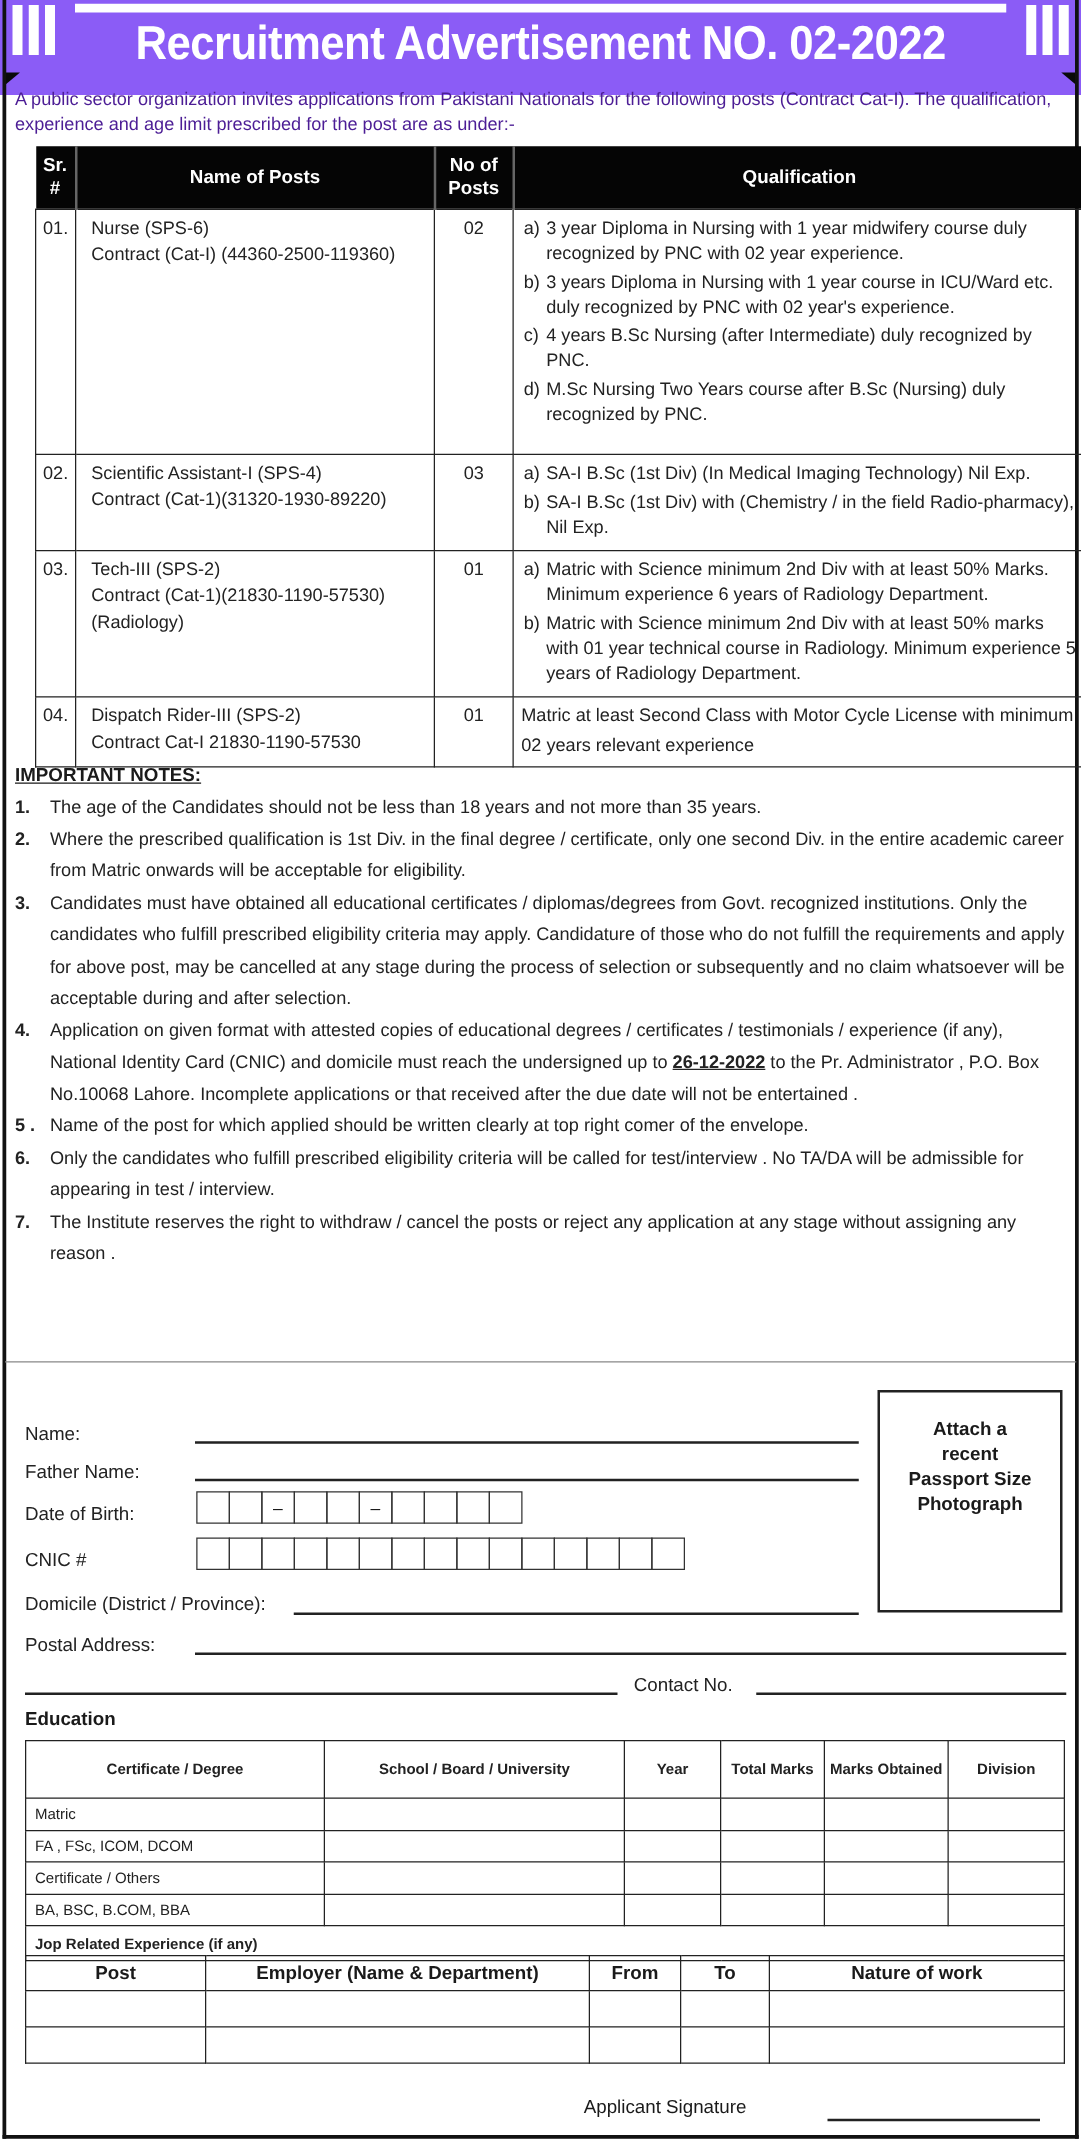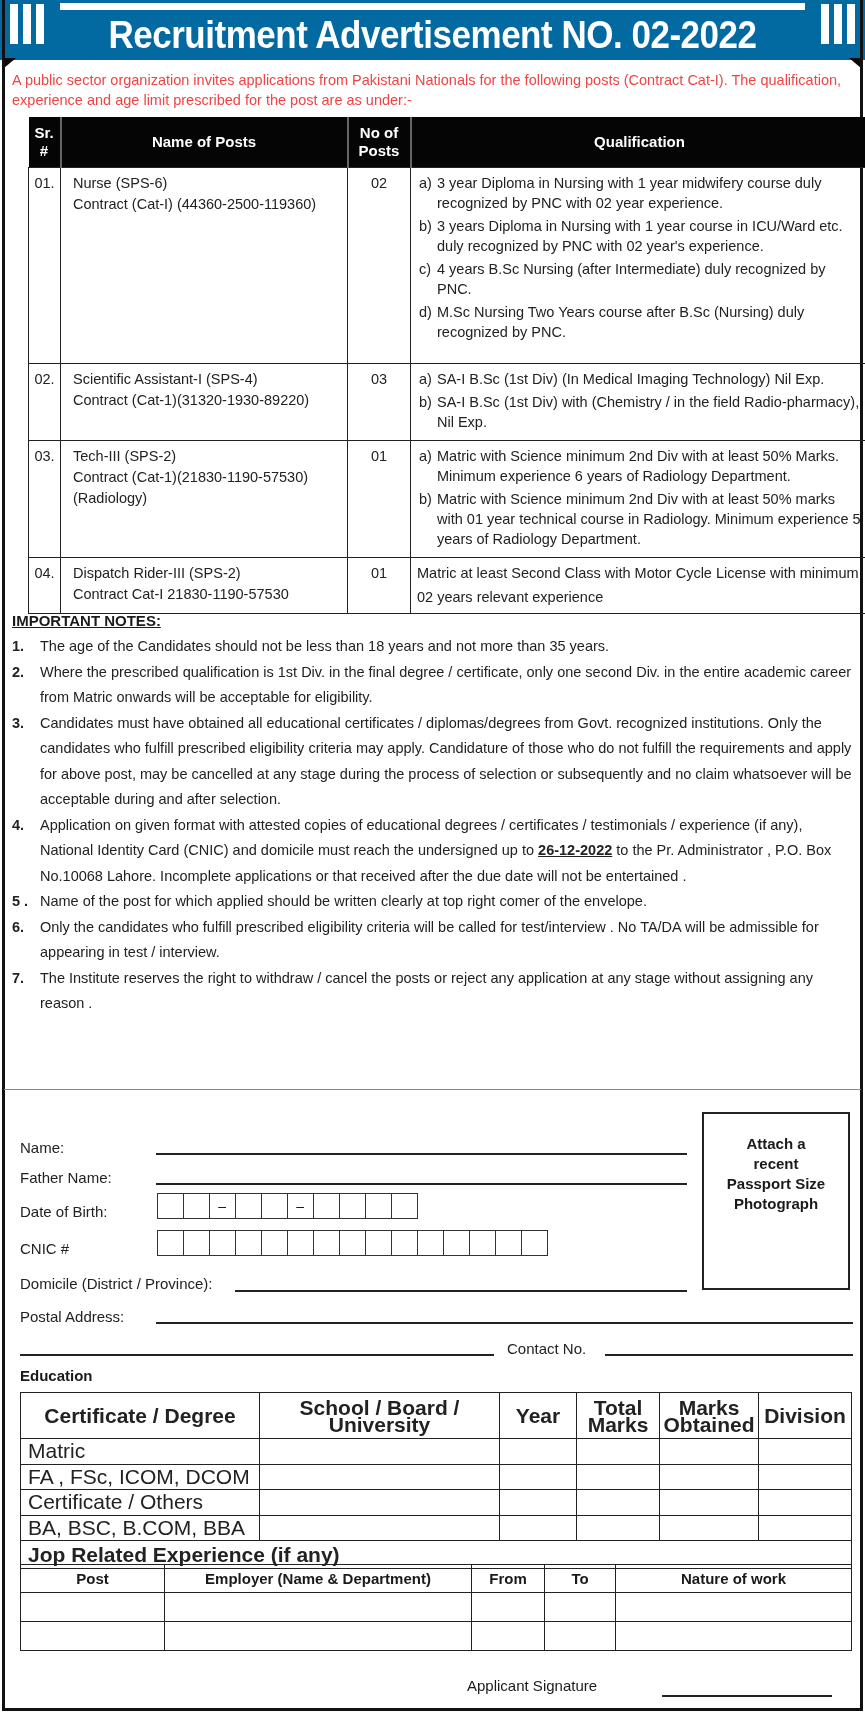--- a/index.html
+++ b/index.html
@@ -5,33 +5,33 @@
   * { box-sizing: border-box; margin: 0; padding: 0; }
   html, body { width: 865px; height: 1713px; background: #fff; overflow: hidden; }
   body { font-family: "Liberation Sans", sans-serif; color: #1a1a1a; position: relative; }
 
   .page { position: absolute; left: 0; top: 0; width: 865px; height: 1713px; background: #fff; }
 
   
   .frame { position: absolute; left: 2px; top: 0; width: 861px; height: 1711px; border: 3px solid #111; border-top: none; }
 
   
-  .header { position: absolute; left: 0; top: 0; width: 865px; height: 60px; background: #0369a1; }
+  .header { position: absolute; left: 0; top: 0; width: 865px; height: 76px; background: #8b5cf6; }
   .header .topline { position: absolute; left: 60px; top: 3px; width: 745px; height: 7px; background: #fff; }
   .header .title { position: absolute; left: 0; width: 865px; top: 14px; text-align: center; color: #fff;
                    font-family: "Liberation Sans", sans-serif; font-weight: bold; font-size: 38px; letter-spacing: -0.5px; transform: scaleX(0.92); }
   .bars { position: absolute; top: 4px; display: flex; gap: 5px; }
   .bars span { display: block; width: 8px; height: 40px; background: #fff; }
   .bars.left { left: 10px; }
   .bars.right { right: 10px; }
   .corner { position: absolute; top: 58px; width: 0; height: 0; }
   .corner.left { left: 4px; border-top: 10px solid #0a0a0a; border-right: 12px solid transparent; }
   .corner.right { right: 4px; border-top: 10px solid #0a0a0a; border-left: 12px solid transparent; }
 
-  .intro { position: absolute; left: 12px; top: 70px; width: 845px; font-size: 14.5px; line-height: 20px; color: #ef4444; }
+  .intro { position: absolute; left: 12px; top: 70px; width: 845px; font-size: 14.5px; line-height: 20px; color: #4c1d95; }
 
   
   table { border-collapse: collapse; }
   .posts { position: absolute; left: 28px; top: 117px; width: 840px; font-size: 14.5px; color: #222; }
   .posts th { background: #050505; color: #fff; font-weight: bold; font-size: 15px; line-height: 18px; height: 50px; border-left: 2px solid #666; vertical-align: middle; }
   .posts th:first-child { border-left: none; }
   .posts td { border: 1.5px solid #222; vertical-align: top; padding: 5px 6px; line-height: 21px; }
   .posts td.sr { width: 32px; text-align: center; padding-left: 2px; padding-right: 2px; }
   .posts td.name { width: 287px; padding-left: 12px; }
   .posts td.num { width: 63px; text-align: center; }
@@ -57,21 +57,21 @@
   .photo-box { position: absolute; left: 702px; top: 1112px; width: 148px; height: 178px; border: 2px solid #222; text-align: center; font-weight: bold; font-size: 15px; line-height: 20px; padding-top: 20px; }
 
   .label { position: absolute; font-size: 15px; color: #222; }
   .uline { position: absolute; height: 1.5px; background: #222; }
 
   .boxes { position: absolute; display: flex; }
   .boxes .b { width: 27.5px; height: 26px; border: 1.5px solid #333; margin-left: -1.5px; display: flex; align-items: center; justify-content: center; font-size: 14px; }
 
   .section-label { position: absolute; left: 20px; top: 1367px; font-weight: bold; font-size: 15px; }
 
-  .edu { position: absolute; left: 20px; top: 1392px; width: 832px; font-size: 21px; color: #222; }
+  .edu { position: absolute; left: 20px; top: 1392px; width: 832px; font-size: 12px; color: #222; }
   .edu th { border: 1.5px solid #222; font-weight: bold; line-height: 17px; height: 46px; }
   .edu td { border: 1.5px solid #222; height: 25.5px; padding-left: 7px; }
   .edu td.exp-head { font-weight: bold; height: 28px; }
 
   .exp { position: absolute; left: 20px; top: 1564px; width: 832px; font-size: 15px; }
   .exp th { border: 1.5px solid #222; font-weight: bold; height: 28px; }
   .exp td { border: 1.5px solid #222; height: 29px; }
 
   .sig-label { position: absolute; left: 467px; top: 1677px; font-size: 15px; }
   .sig-line { position: absolute; left: 662px; top: 1695px; width: 170px; height: 1.5px; background: #222; }

